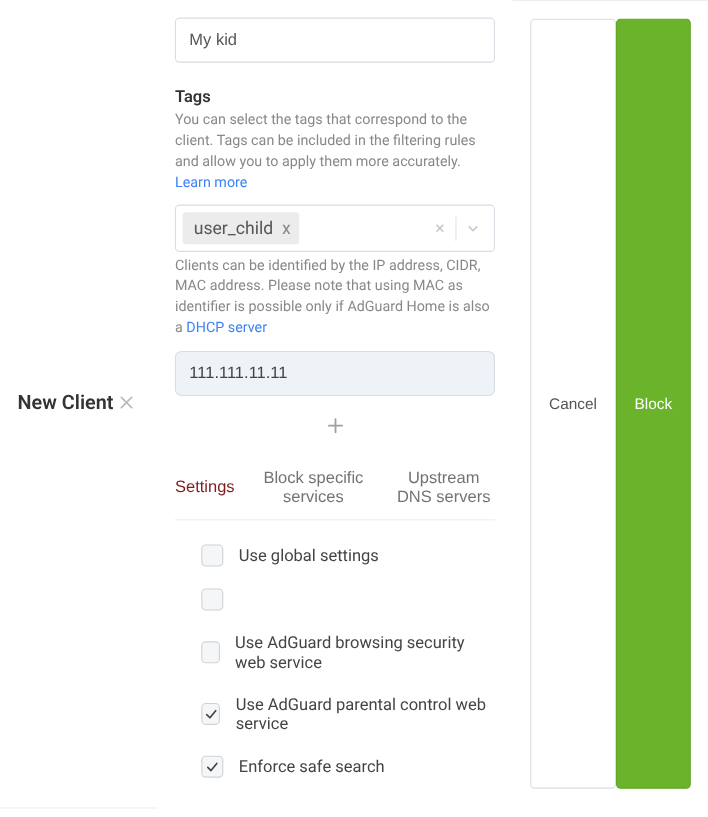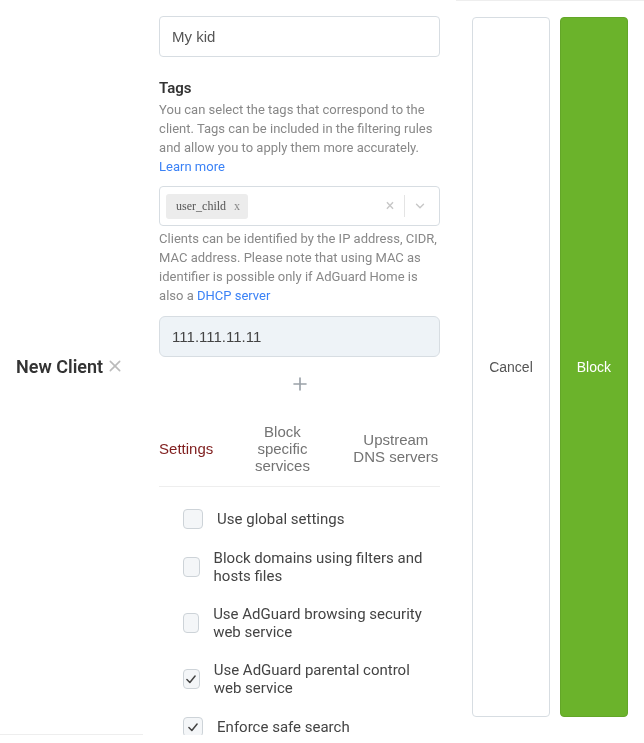--- a/index.html
+++ b/index.html
@@ -9,40 +9,40 @@
   .modal-title { font-size: 18px; font-weight: 600; color: #333; }
   .close-btn { background: none; border: none; cursor: pointer; color: #bbb; padding: 4px; }
   .close-btn svg { width: 16px; height: 16px; display: block; }
   .modal-body { flex: 1; padding: 16px 16px 10px 16px; overflow: auto; }
   .text-input { width: 100%; border: 1px solid #d7dde2; border-radius: 4px; padding: 11px 12px; font-size: 15px; color: #555; }
   .text-input::placeholder { color: #999; }
   .section-label { font-size: 15px; font-weight: 600; color: #333; margin-top: 22px; }
   .section-desc { font-size: 13px; color: #888; line-height: 1.45; margin-top: 4px; }
   .section-desc a { color: #3b82f6; text-decoration: none; }
   .tag-select { margin-top: 10px; width: 100%; border: 1px solid #d7dde2; border-radius: 4px; display: flex; align-items: center; padding: 6px 6px; min-height: 40px; }
-  .tag-pill { background: #ececec; border-radius: 3px; padding: 5px 8px 5px 10px; font-size: 12px; color: #555; display: inline-flex; align-items: flex-end; gap: 8px; font-family: Liberation Serif, serif; }
+  .tag-pill { background: #ececec; border-radius: 3px; padding: 5px 8px 5px 10px; font-size: 16px; color: #555; display: inline-flex; align-items: flex-end; gap: 8px; }
   .tag-pill .x { color: #888; cursor: pointer; }
   .tag-input-stretch { flex: 1; }
   .tag-clear { color: #c7c7c7; padding: 0 8px; cursor: pointer; font-size: 16px; line-height: 1; }
   .tag-sep { width: 1px; height: 22px; background: #e4e4e4; margin: 0 4px 0 2px; }
   .tag-arrow { color: #c7c7c7; padding: 0 6px 0 4px; cursor: pointer; }
   .tag-arrow svg { width: 14px; height: 14px; display: block; }
   .id-field { margin-top: 10px; width: 100%; background: #eef3f7; border: 1px solid #d7dde2; border-radius: 6px; padding: 11px 12px; font-size: 15px; color: #444; }
   .add-row { display: flex; justify-content: center; margin-top: 14px; }
   .add-btn { background: none; border: none; cursor: pointer; color: #9aa1a8; padding: 4px; }
   .add-btn svg { width: 18px; height: 18px; display: block; }
   .tabs { margin-top: 26px; display: flex; gap: 26px; border-bottom: 1px solid #eee; }
   .tab { background: none; border: none; font-size: 15px; padding: 0 0 12px 0; cursor: pointer; color: #737373; }
   .tab.active { color: #7f1d1d; }
   .options { margin-top: 22px; display: flex; flex-direction: column; gap: 20px; }
   .opt-row { display: flex; align-items: center; gap: 14px; margin-left: 24px; }
   .chk { width: 20px; height: 20px; border: 1px solid #cdd3d8; border-radius: 4px; background: #f4f6f8; display: flex; align-items: center; justify-content: center; cursor: pointer; color: #444; }
   .chk svg { width: 14px; height: 14px; display: block; }
   .opt-label { font-size: 15px; color: #444; }
-  .modal-footer { border-top: 1px solid #eee; padding: 16px 16px 18px 16px; display: flex; justify-content: flex-end; gap: 10px; }
+  .modal-footer { border-top: 1px solid #eee; padding: 16px 16px 18px 16px; display: flex; justify-content: flex-end; gap: 0; }
   .btn { font-size: 14px; border-radius: 4px; padding: 9px 16px; cursor: pointer; border: 1px solid transparent; }
   .btn-secondary { background: #fff; border: 1px solid #d7dde2; color: #555; }
   .btn-primary { background: #6bb32b; color: #fff; border: 1px solid #63a628; }
 </style>
 </head>
 <body>
 
 <div class="modal">
 
   <div class="modal-header">
@@ -107,21 +107,20 @@
 
     <div class="options">
 
       <div class="opt-row">
         <div class="chk"></div>
         <div class="opt-label">Use global settings</div>
       </div>
 
       <div class="opt-row">
         <div class="chk"></div>
-        <div class="opt-label">Block domains using filters and hosts files</div>
       </div>
 
       <div class="opt-row">
         <div class="chk"></div>
         <div class="opt-label">Use AdGuard browsing security web service</div>
       </div>
 
       <div class="opt-row">
         <div class="chk">
             <span>

